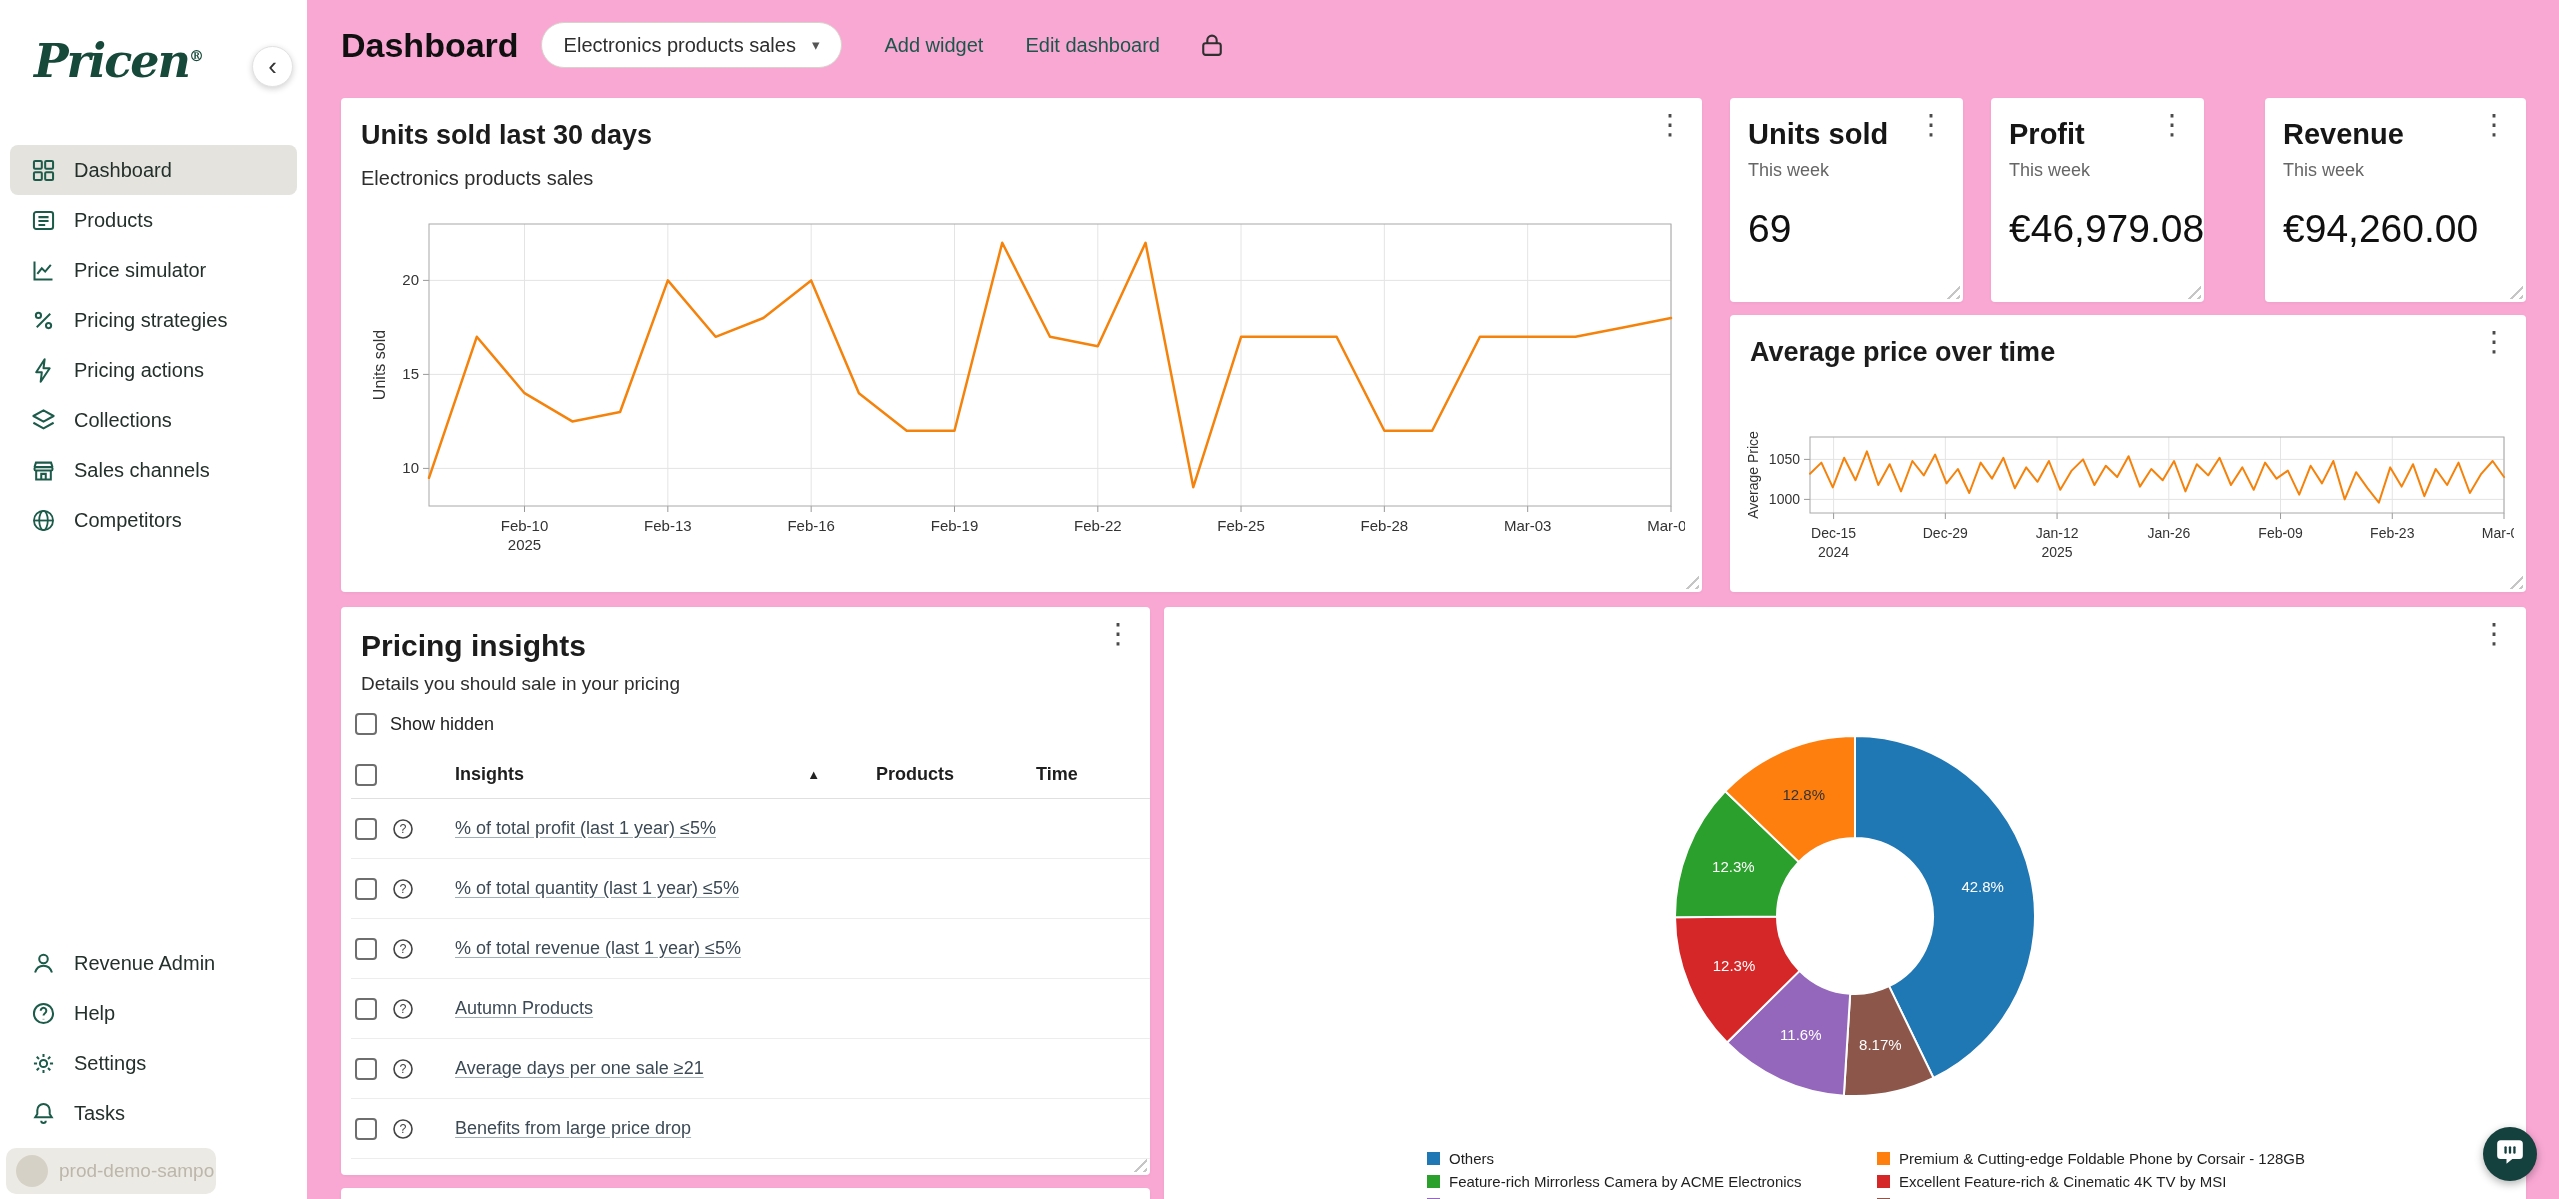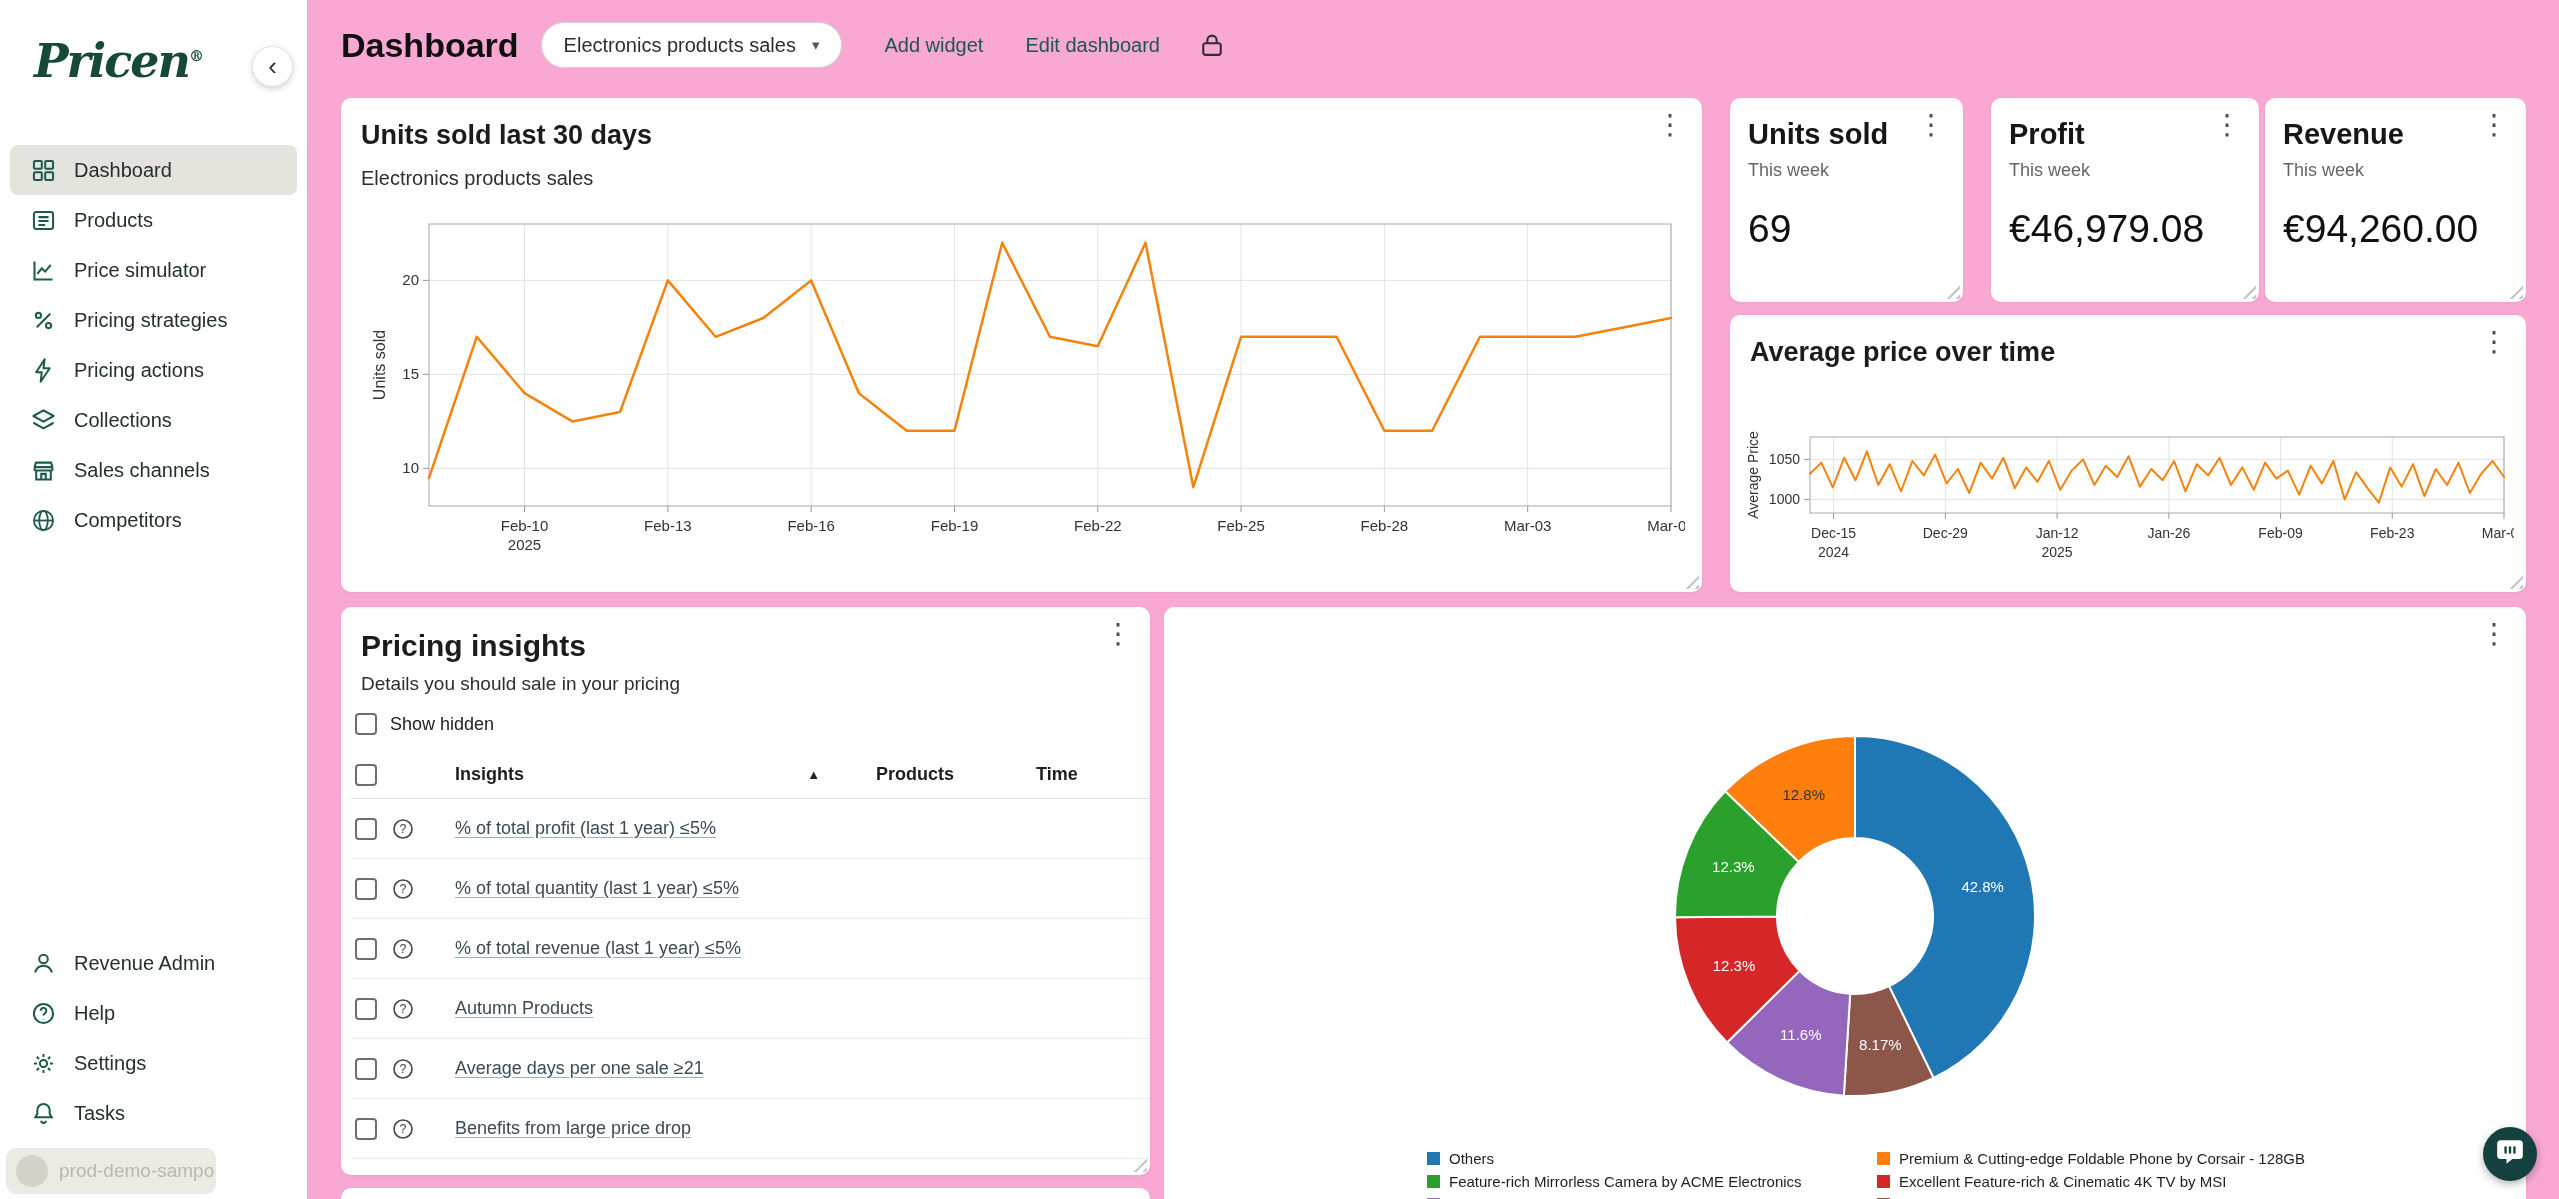--- a/index.html
+++ b/index.html
@@ -32,24 +32,24 @@
          display: flex; align-items: center; padding-left: 34px; }
   .page-title { font-size: 34px; font-weight: bold; color: #101010; }
   .selector { margin-left: 22px; display: flex; align-items: center; gap: 16px; height: 46px; padding: 0 22px;
          background: #fff; border: 1px solid #d8d3ca; border-radius: 23px; font-size: 20px; color: #2e2e2e; cursor: pointer; }
   .selector .caret { font-size: 15px; color: #555; }
   .hlink { margin-left: 42px; font-size: 20px; color: #1c564a; font-weight: 400; cursor: pointer; white-space: nowrap; }
   .lock { margin-left: 38px; width: 28px; height: 28px; color: #2f2f2f; cursor: pointer; }
   .lock svg { width: 100%; height: 100%; }
 
   
-  .card { position: absolute; background: #fff; border-radius: 10px; box-shadow: 0 1px 3px rgba(40,40,40,.06); }
+  .card { position: absolute; background: #fff; border-radius: 4px; box-shadow: 0 1px 3px rgba(40,40,40,.06); }
   #card-units    { left: 341px;  top: 98px;   width: 1361px; height: 494px; }
   #card-stat-0   { left: 1730px; top: 98px;   width: 233px;  height: 204px; }
-  #card-stat-1   { left: 1991px; top: 98px;   width: 268px;  height: 204px; }
+  #card-stat-1   { left: 1991px; top: 98px;   width: 213px;  height: 204px; }
   #card-stat-2   { left: 2265px; top: 98px;   width: 261px;  height: 204px; }
   #card-avg      { left: 1730px; top: 315px;  width: 796px;  height: 277px; }
   #card-insights { left: 341px;  top: 607px;  width: 809px;  height: 568px; }
   #card-top      { left: 1164px; top: 607px;  width: 1362px; height: 660px; }
   #card-sliver   { left: 341px;  top: 1188px; width: 809px;  height: 60px;  }
 
   .kebab { position: absolute; right: 18px; top: 12px; font-size: 28px; color: #4a4a4a; cursor: pointer;
            line-height: 1.1; user-select: none; }
   .rz { position: absolute; right: 3px; bottom: 3px; width: 15px; height: 15px;
         clip-path: polygon(100% 0, 100% 100%, 0 100%);

